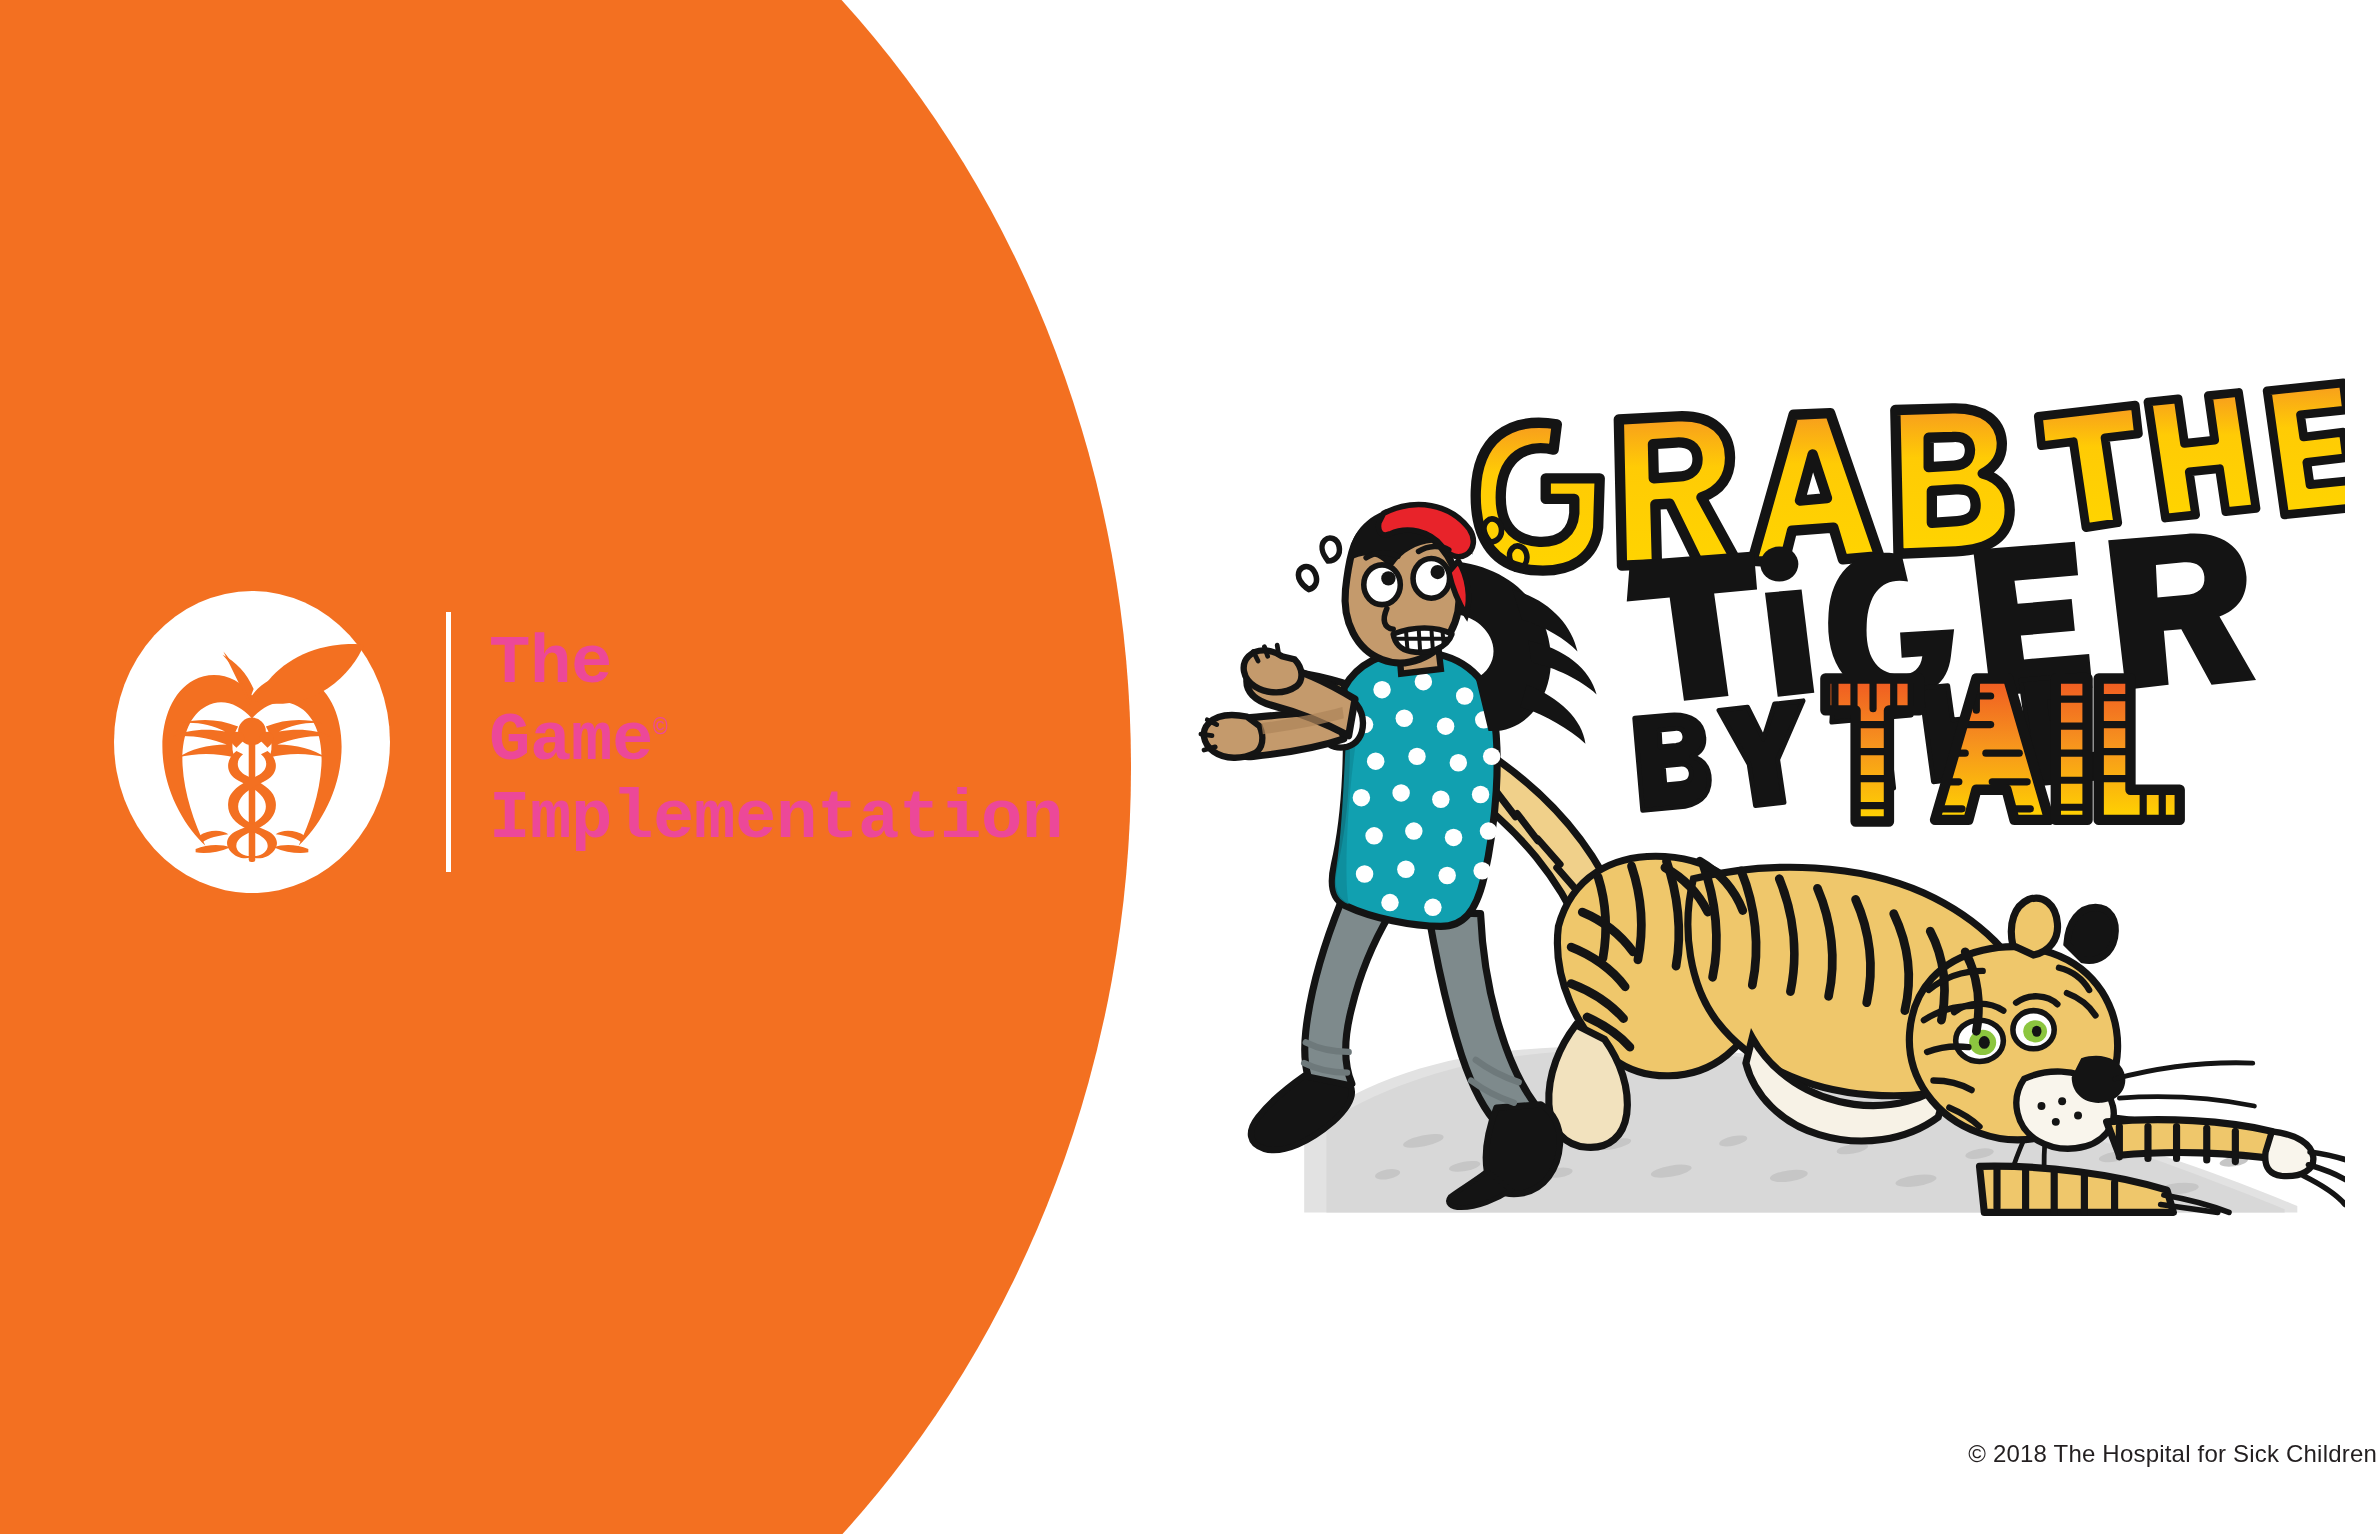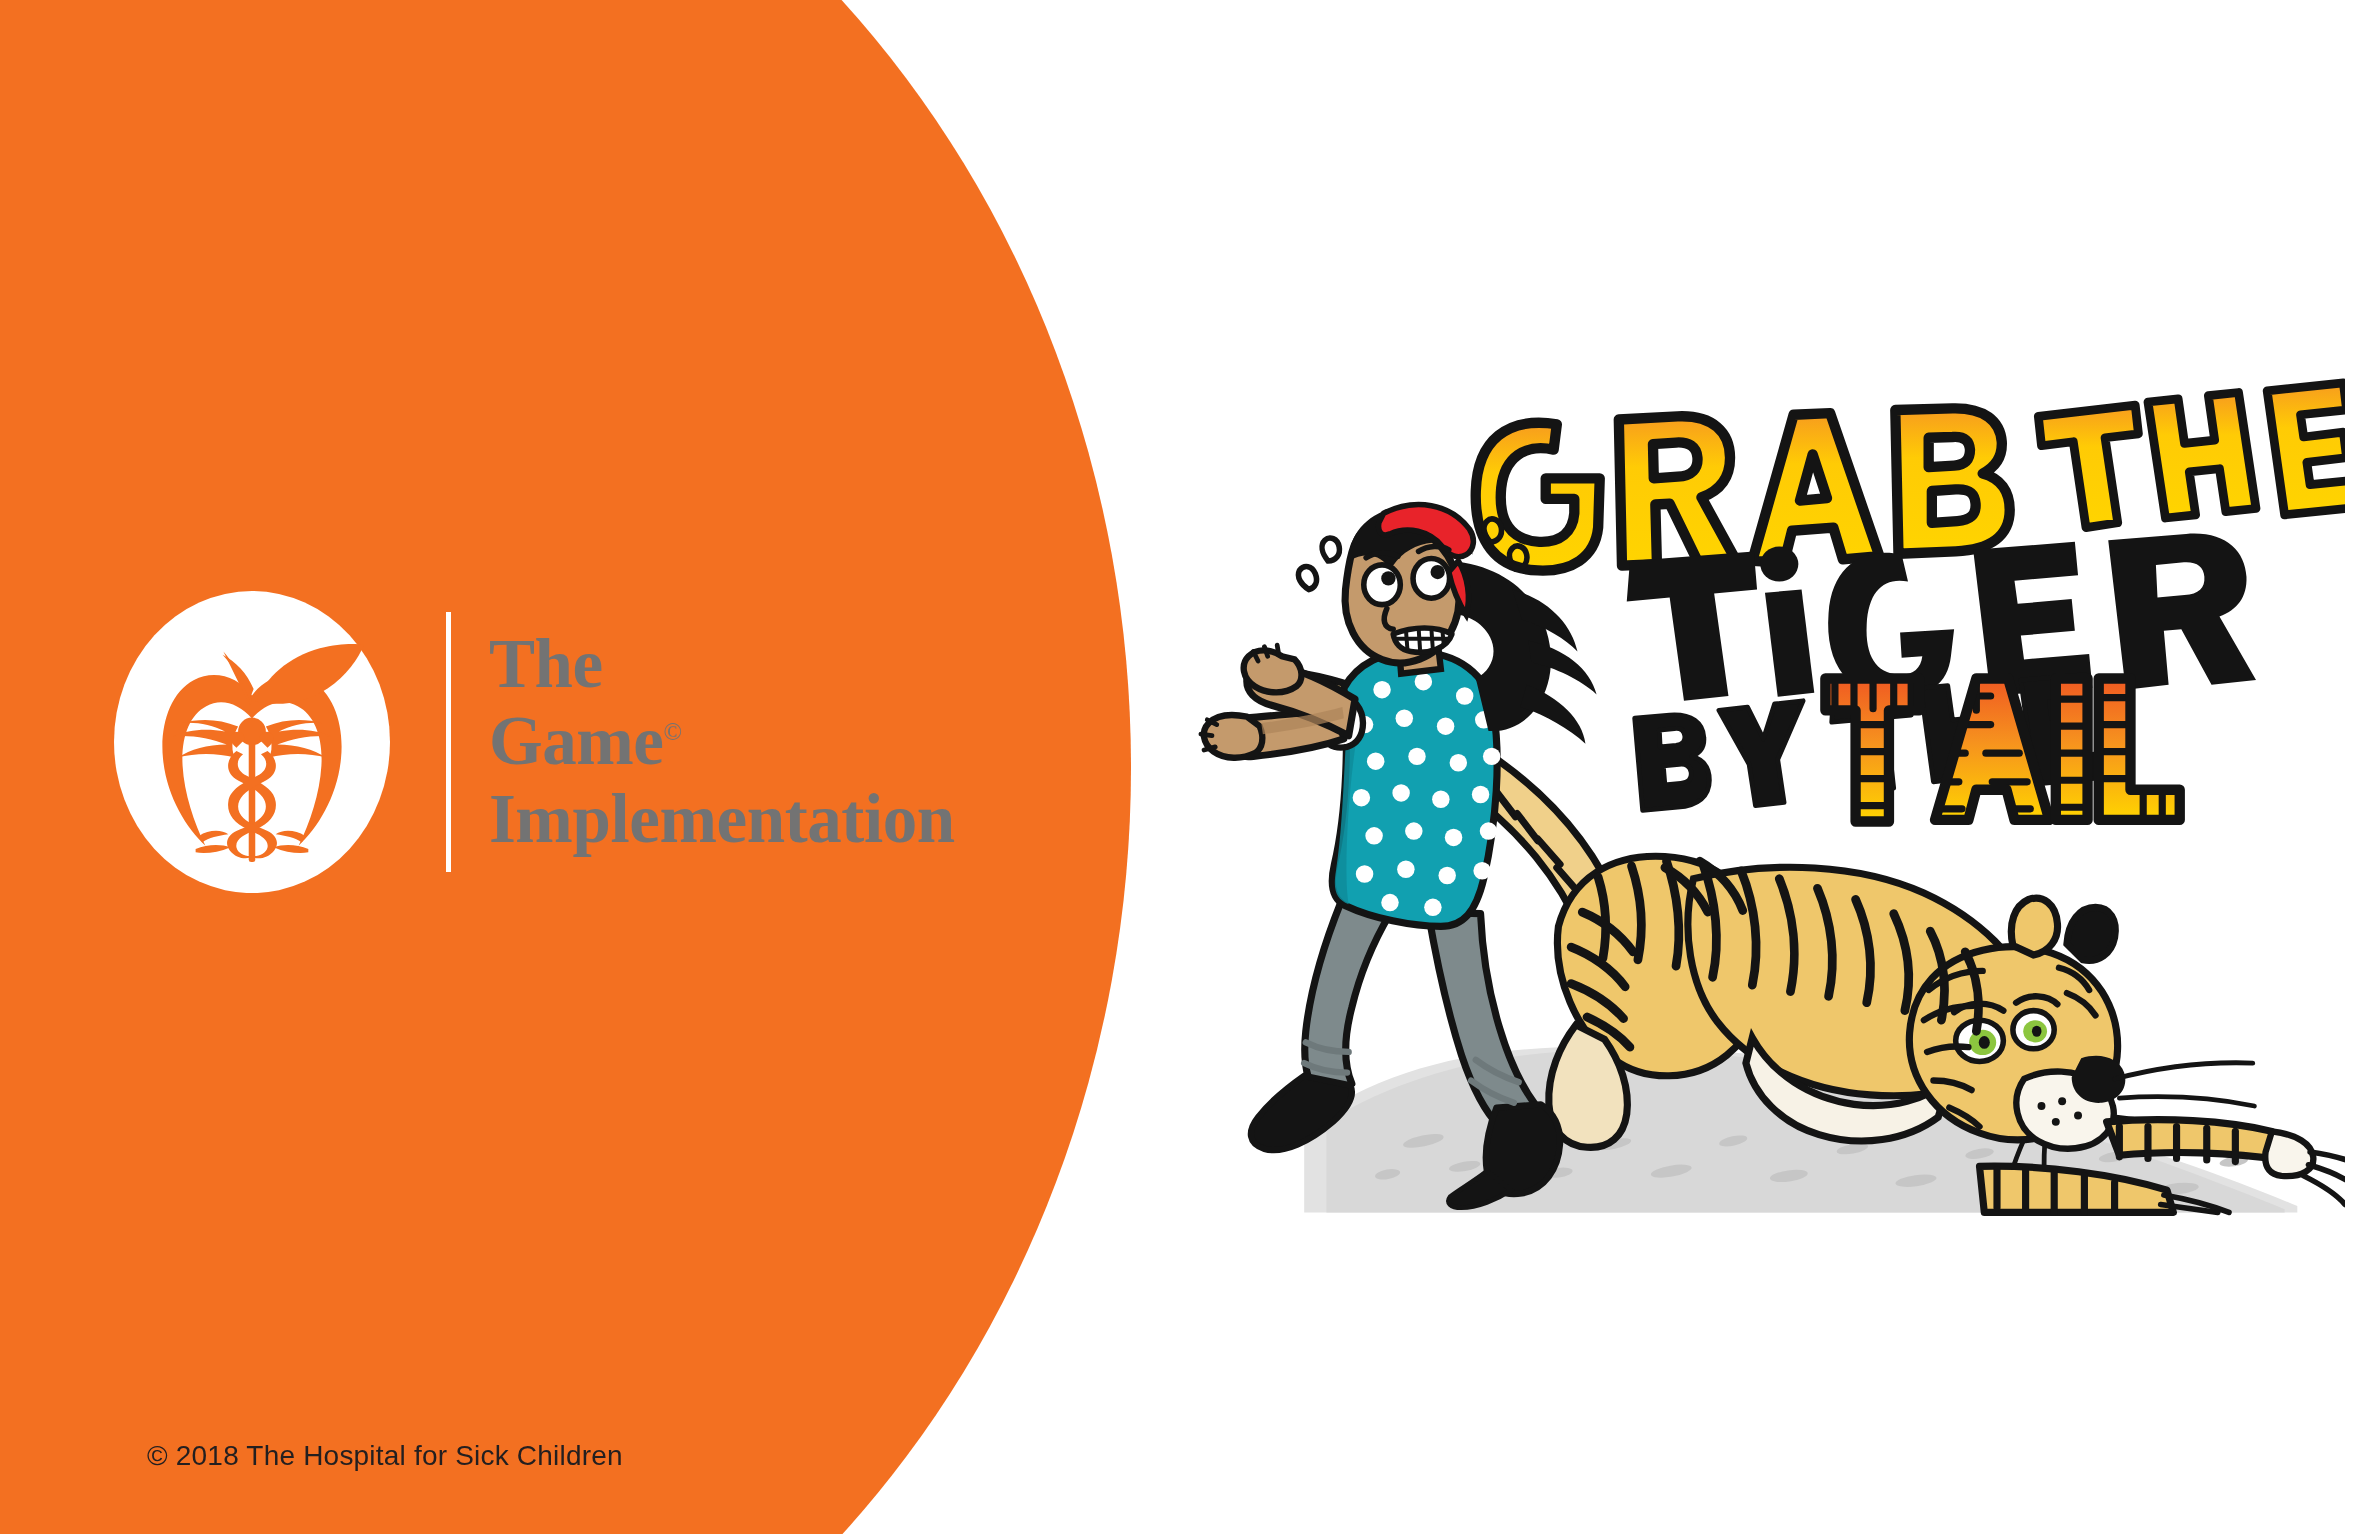--- a/index.html
+++ b/index.html
@@ -37,22 +37,22 @@
     position:relative;
   }
   .logo-divider{
     width:4.9px;height:260px;
     background:#ffffff;
     flex:0 0 auto;
     margin-left:56px;margin-right:38px;
     align-self:center;
   }
   .logo-words{
-    color:#737373;
-    font-family:Liberation Serif, serif;
+    color:#ec4899;
+    font-family:Liberation Mono, monospace;
     font-weight:bold;
     font-size:69px;
     line-height:1.12;
     letter-spacing:-0.4px;
     white-space:nowrap;
     position:relative;
   }
   .logo-words .ln{display:block;}
   .logo-words .reg{
     font-size:24.5px;
@@ -68,24 +68,24 @@
     width:1160px;height:915px;
     z-index:3;
   }
   .illustration svg{display:block;width:100%;height:100%;}
 
   
   .copyright{
     position:absolute;
     left:0;right:0;
     top:1440px;
-    text-align:left;
+    text-align:right;
     color:#231f20;
     font-family:"Liberation Sans", sans-serif;
-    font-size:28px;
+    font-size:24px;
     letter-spacing:0.2px;
     z-index:5;
   }
   .copyright-inner{
     display:inline-block;
     margin-left:147px;
   }
 </style>
 </head>
 <body>

